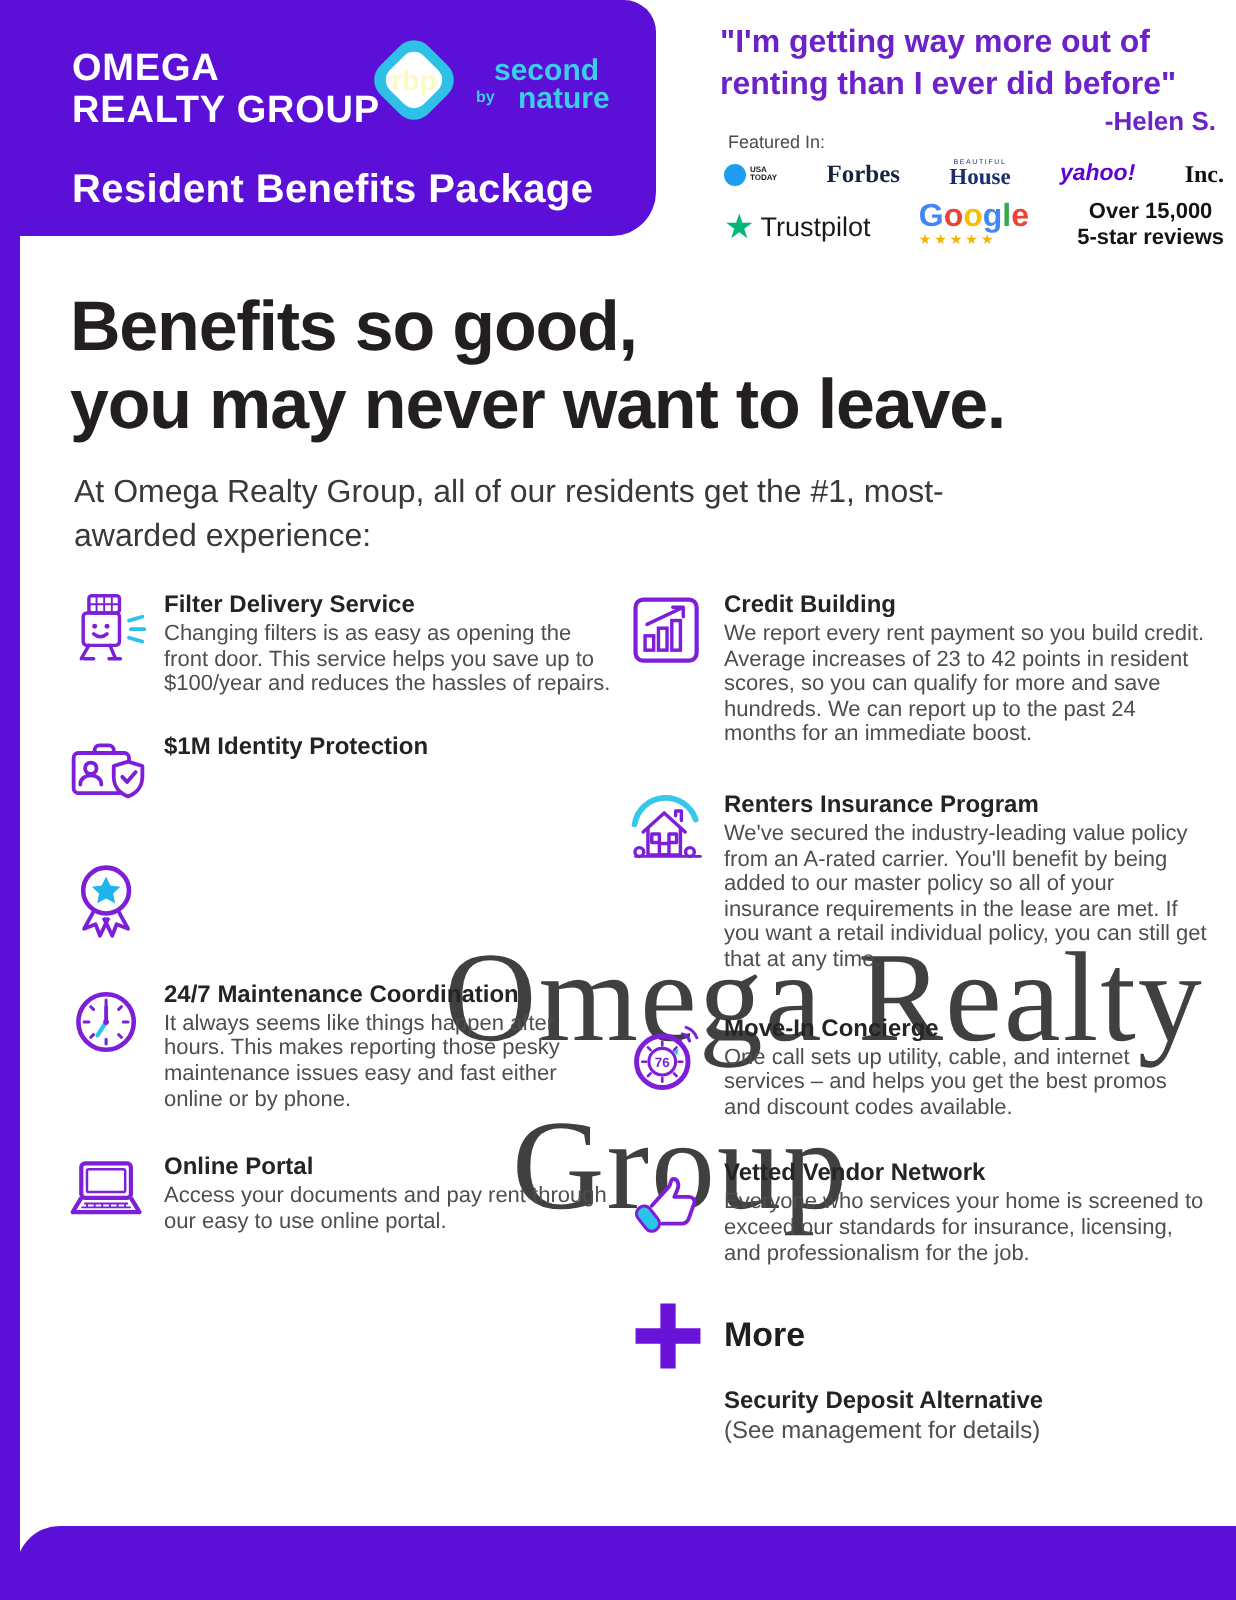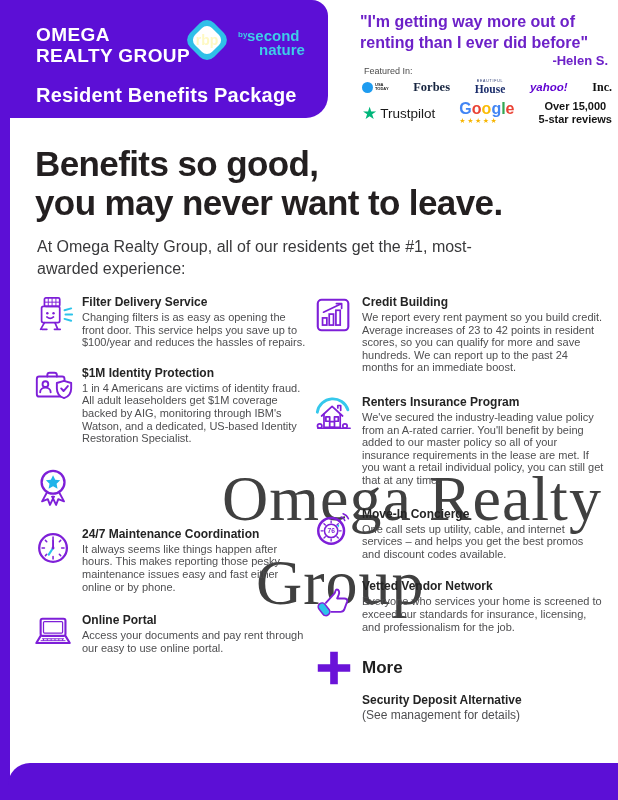--- a/index.html
+++ b/index.html
@@ -17,21 +17,21 @@
 
   
   .header{position:absolute;left:0;top:0;width:328px;height:118px;background:var(--purple);border-radius:0 16px 22px 0;z-index:3;color:#fff;}
   .company{position:absolute;left:36px;top:24px;font-size:19px;font-weight:700;line-height:21px;letter-spacing:.4px;}
   .pkg{position:absolute;left:36px;top:84px;font-size:20px;font-weight:700;letter-spacing:.2px;}
   .rbp{position:absolute;left:183px;top:16px;width:48px;height:48px;}
   .rbp-d1{position:absolute;left:7px;top:7px;width:34px;height:34px;background:#2fc0e8;border-radius:10px;transform:rotate(45deg);}
   .rbp-d2{position:absolute;left:12px;top:12px;width:24px;height:24px;background:#fff;border-radius:7px;transform:rotate(45deg);}
   .rbp-t{position:absolute;inset:0;display:flex;align-items:center;justify-content:center;color:#fef9c3;font-weight:700;font-size:14px;}
   .secondnature{position:absolute;left:238px;top:29px;width:74px;color:#3ecde8;font-weight:700;}
-  .sn-by{position:absolute;left:0;top:1px;font-size:8px;}
+  .sn-by{position:absolute;left:0;top:15px;font-size:8px;}
   .sn1{display:block;margin-left:9px;font-size:15px;line-height:14px;}
   .sn2{display:block;margin-left:21px;font-size:15px;line-height:13px;}
 
   
   .quote{position:absolute;left:360px;top:11px;width:254px;font-size:16px;font-weight:700;color:#6d21c8;line-height:21px;white-space:nowrap;z-index:3;}
   .quote-attr{position:absolute;left:360px;top:53px;width:248px;text-align:right;font-size:13px;font-weight:700;color:#6d21c8;z-index:3;}
   .featured-label{position:absolute;left:364px;top:66px;font-size:9px;color:#4c4c4c;z-index:3;}
   .logos{position:absolute;left:362px;top:77px;width:250px;height:20px;display:flex;align-items:center;justify-content:space-between;z-index:3;}
   .usat{display:flex;align-items:center;gap:2px;}
   .usat-circle{width:11px;height:11px;border-radius:50%;background:#1e9cf0;}
@@ -184,21 +184,20 @@
             <rect x="4" y="11" width="29" height="21" rx="2.5"></rect>
             <circle cx="13" cy="19" r="3"></circle>
             <path d="M7.5 27.5c0-3 2.5-4.8 5.5-4.8s5.5 1.8 5.5 4.8"></path>
           </g>
           <path d="M32.5 15.5l7.5 2.3v5.7c0 5-3 8.6-7.5 10.2-4.5-1.6-7.5-5.2-7.5-10.2v-5.7z" fill="#fff" stroke="#7e1fd8" stroke-width="2" stroke-linejoin="round"></path>
           <path d="M29.5 23.5l2.5 2.7 4.5-5.2" fill="none" stroke="#7e1fd8" stroke-width="2" stroke-linecap="round" stroke-linejoin="round"></path>
         </svg>
       </div>
       <div class="b-tx">
         <div class="b-title">$1M Identity Protection</div>
-        <div class="b-body">1 in 4 Americans are victims of identity fraud. All adult leaseholders get $1M coverage backed by AIG, monitoring through IBM's Watson, and a dedicated, US-based Identity Restoration Specialist.</div>
       </div>
     </div>
 
     <div class="benefit" style="margin-bottom:18px">
       <div class="b-ic">
         <svg viewBox="0 0 44 44">
           <path d="M15 26l-5.5 10 6-2.3 2.3 6 4.5-9.5" fill="none" stroke="#7e1fd8" stroke-width="2" stroke-linejoin="round"></path>
           <path d="M27 26l5.5 10-6-2.3-2.3 6-4.5-9.5" fill="none" stroke="#7e1fd8" stroke-width="2" stroke-linejoin="round"></path>
           <circle cx="21" cy="16" r="12" fill="#fff" stroke="#7e1fd8" stroke-width="2.4"></circle>
           <path d="M21 8.6l2.3 4.7 5.2.7-3.8 3.6 1 5.1-4.7-2.5-4.7 2.5 1-5.1-3.8-3.6 5.2-.7z" fill="#1fb4ea"></path>

